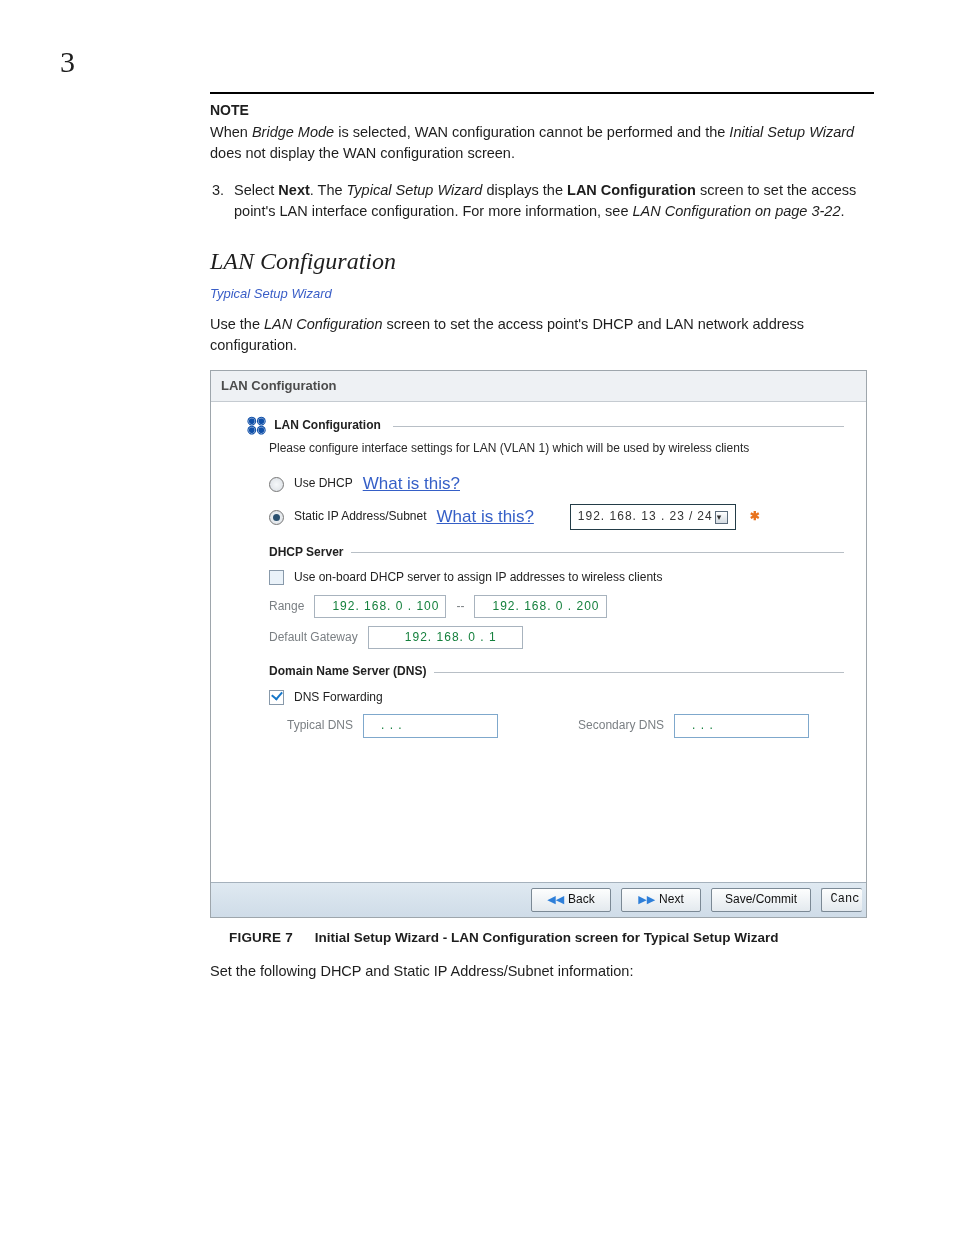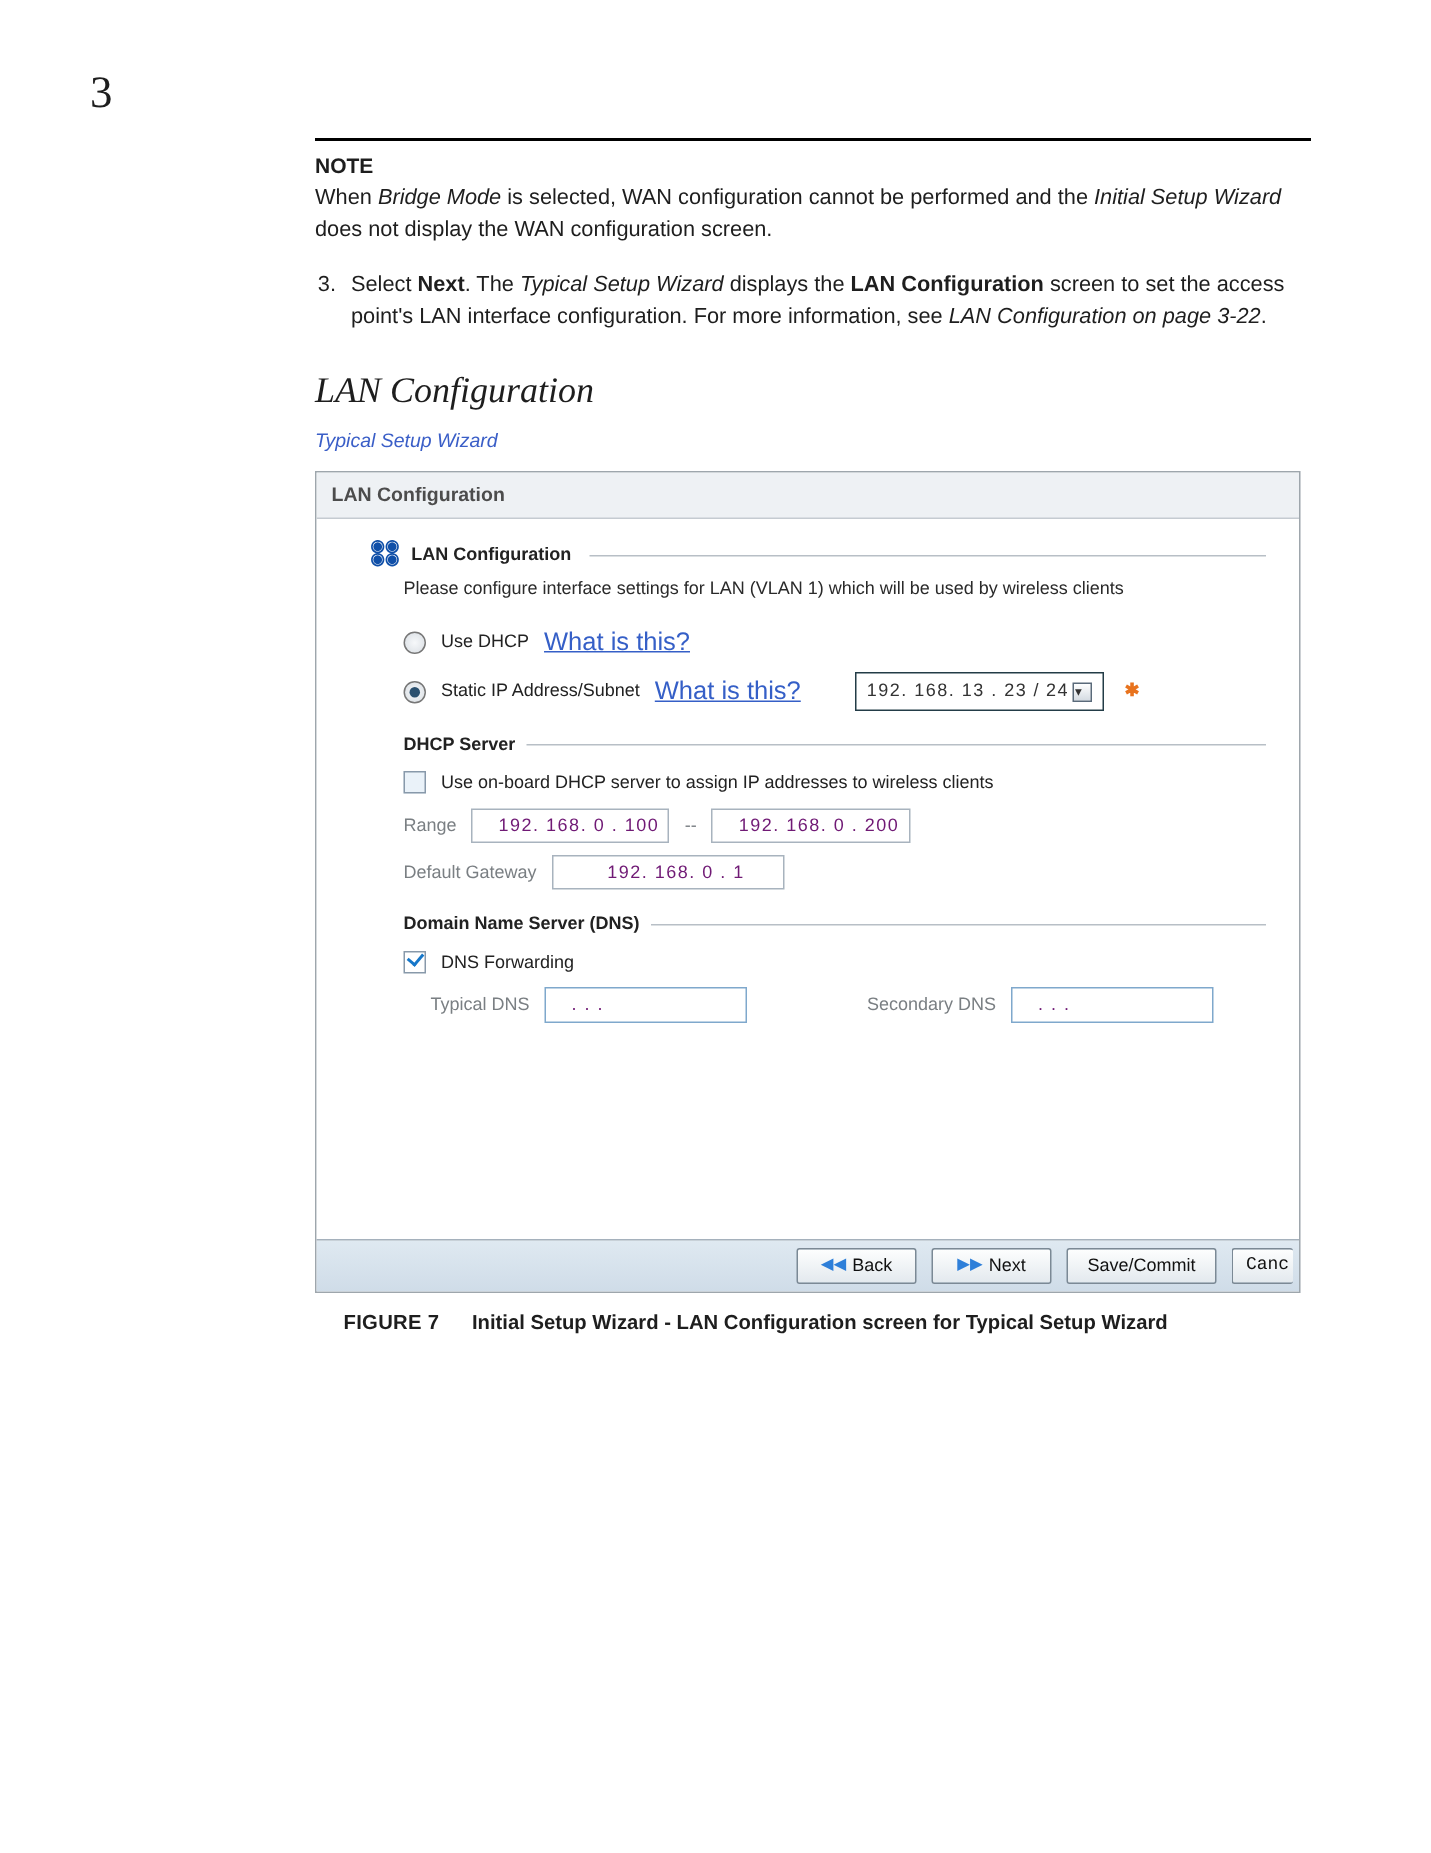--- a/index.html
+++ b/index.html
@@ -92,21 +92,21 @@
   .checkbox.checked::after {
     content:""; position:absolute; left:2px; top:0px; width:8px; height:5px;
     border-left:2px solid #1677c9; border-bottom:2px solid #1677c9; transform: rotate(-50deg);
   }
   .ipbox {
     border:1px solid #8fa3bb; padding: 2px 6px; font-family: inherit;
     font-size:12px; letter-spacing: 1px; background:#fff; color:#333;
     display:inline-flex; align-items:center;
   }
   .ipbox.big { padding: 3px 7px; border-color:#233c47; }
-  .ipbox.faded { color:#701a75; border-color:#a8b3be;padding-left:17px;}
+  .ipbox.faded { color:#15803d; border-color:#a8b3be;padding-left:17px;}
   .subnetdd {
     width:11px; height:11px; border:1px solid #5a6a7a; background:linear-gradient(#fff,#d4dbe2);
     display:inline-block; margin-left:2px; position:relative;
   }
   .subnetdd::after { content:"▾"; font-size:9px; position:absolute; left:1px; top:-1px; color:#333;}
   .reqstar { color:#e8731e; font-weight:bold; margin-left:4px;}
   .sub-head {
     display:flex; align-items:center; gap:8px; font-weight:bold; color:#222;
     margin: 14px 0 6px 22px;
   }
@@ -145,20 +145,23 @@
   </div>
 
   <ol class="step" start="3">
     <li>
       <span>Select </span><span class="bld">Next</span><span>. The </span><em>Typical Setup Wizard</em><span> displays the </span><span class="bld">LAN Configuration</span><span> screen to set the access point's LAN interface configuration. For more information, see </span><em>LAN Configuration on page 3-22</em><span>.</span>
     </li>
   </ol>
 
   <h2 class="section">LAN Configuration</h2>
   <div class="link-sub">Typical Setup Wizard</div>
+  <div class="para">
+    <span>Use the </span><span class="em">LAN Configuration</span><span> screen to set the access point's DHCP and LAN network address configuration.</span>
+  </div>
 
   <div class="wizard">
     <div class="wiz-titlebar">LAN Configuration</div>
     <div class="wiz-body">
 
       <div class="fieldset-title">
         <span class="net-icon">◉◉<br>◉◉</span>
         <span>LAN Configuration</span>
         <span class="fieldset-hr"></span>
       </div>
@@ -232,14 +235,15 @@
       <span class="wbtn" style="min-width:86px;">Save/Commit</span>
       <span class="wbtn trunc">Canc</span>
     </div>
   </div>
 
   <div class="figcap">
     <span class="fnum">FIGURE 7</span>
     <strong>Initial Setup Wizard - LAN Configuration screen for Typical Setup Wizard</strong>
   </div>
 
+  <div class="para">Set the following DHCP and Static IP Address/Subnet information:</div>
 
 </div>
 
 </body></html>

